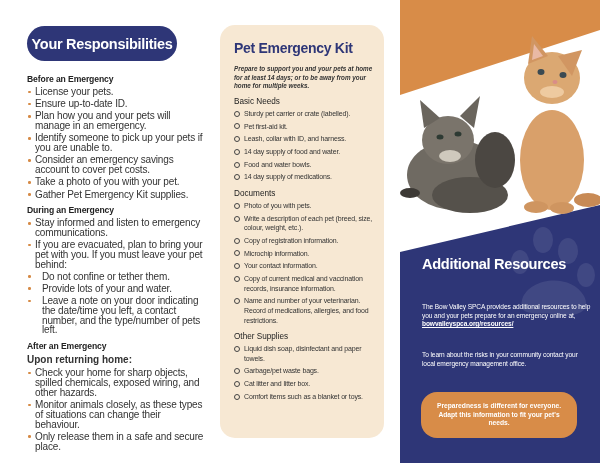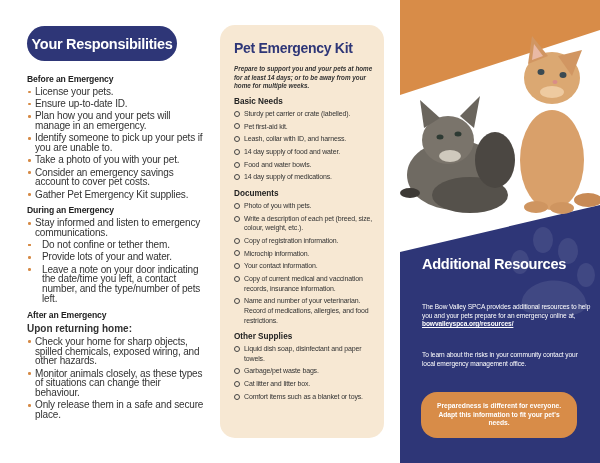--- a/index.html
+++ b/index.html
@@ -30,21 +30,21 @@
   ul.bullets ul.sub li { padding-left: 7px; }
 
   
   .mid {
     position: absolute; left: 220px; top: 25px; width: 164px; height: 413px;
     background: #f7e8d3; border-radius: 15px;
   }
   .mid-title { position: absolute; left: 14px; top: 15px; font-weight: bold; font-size: 14px; color: #2e3677; letter-spacing: -0.3px; }
   .mid-intro { position: absolute; left: 14px; top: 40px; width: 142px; font-style: italic; font-weight: bold; font-size: 6.3px; line-height: 8.6px; color: #333; }
   .mid-body { position: absolute; left: 14px; top: 72px; width: 145px; }
-  .mid-sec { font-weight: bold; font-size: 8.2px; color: #222; margin-bottom: 3px; }
+  .mid-sec { font-weight: normal; font-size: 8.2px; color: #222; margin-bottom: 3px; }
   ul.checks { list-style: none; margin-bottom: 7px; }
   ul.checks li {
     position: relative; padding-left: 10px; font-size: 7px; line-height: 9.6px;
     color: #333; margin-bottom: 3.1px; letter-spacing: -0.15px;
   }
   ul.checks li .circ {
     position: absolute; left: 0; top: 1.8px; width: 6px; height: 6px;
     border: 0.9px solid #444; border-radius: 50%;
   }
 
@@ -68,29 +68,30 @@
 <div class="left">
   <div class="pill-header">Your Responsibilities</div>
 
   <div class="left-body">
     <div class="sec-title">Before an Emergency</div>
     <ul class="bullets">
       <li>License your pets.</li>
       <li>Ensure up-to-date ID.</li>
       <li>Plan how you and your pets will manage in an emergency.</li>
       <li>Identify someone to pick up your pets if you are unable to.</li>
+      <li>Consider an emergency savings account to cover pet costs.</li>
       <li>Take a photo of you with your pet.</li>
-      <li>Consider an emergency savings account to cover pet costs.</li>
       <li>Gather Pet Emergency Kit supplies.</li>
     </ul>
 
     <div class="sec-title">During an Emergency</div>
     <ul class="bullets">
       <li>Stay informed and listen to emergency communications.</li>
       <li>
+        <span>If you are evacuated, plan to bring your pet with you. If you must leave your pet behind:</span>
         <ul class="sub" style="margin-left:-8px;">
           <li style="padding-left:15px;">Do not confine or tether them.</li>
           <li style="padding-left:15px;">Provide lots of your and water.</li>
           <li style="padding-left:15px;">Leave a note on your door indicating the date/time you left, a contact number, and the type/number of pets left.</li>
         </ul>
       </li>
     </ul>
 
     <div class="sec-title">After an Emergency</div>
     <div class="sub-title">Upon returning home:</div>

